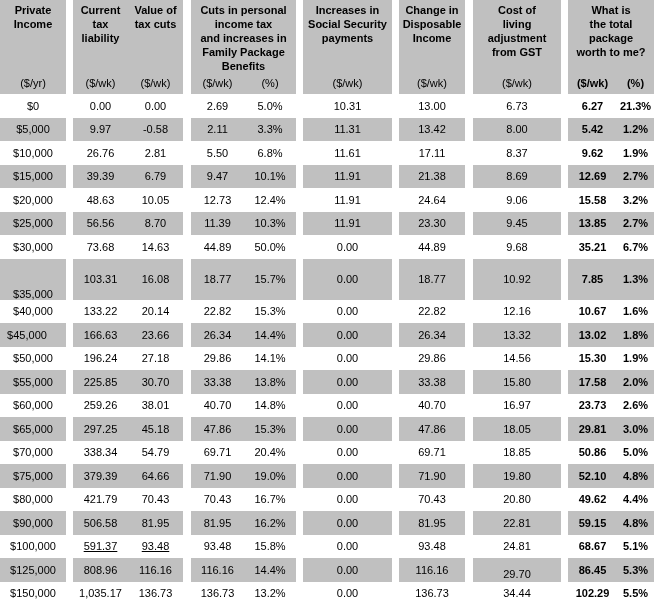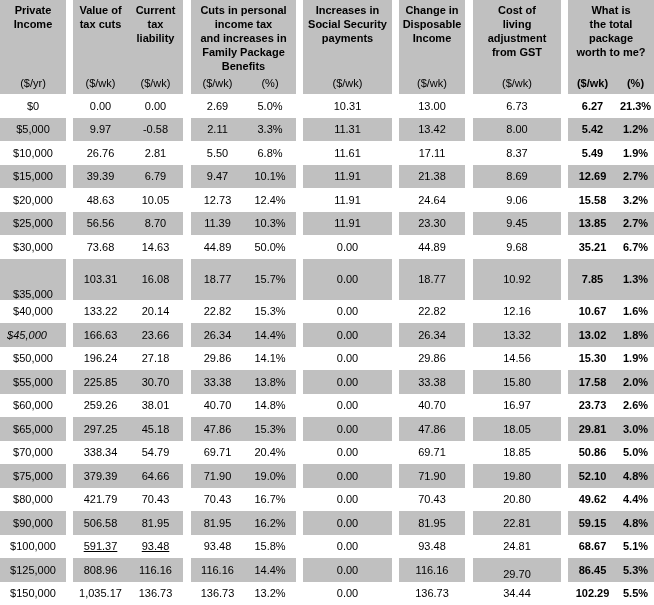--- a/index.html
+++ b/index.html
@@ -38,25 +38,25 @@
           <div class="hdr-title" style="width: 66px;">Private
 Income</div>
         </div>
         <div class="hdr-units">
           <div class="unit" style="width: 66px;">($/yr)</div>
         </div>
       </div>
       <div class="sep" style="width: 7px;"></div>
       <div class="hdr-block" style="width: 110px;">
         <div class="hdr-titles">
-          <div class="hdr-title" style="width: 55px;">Value of
-tax cuts</div>
           <div class="hdr-title" style="width: 55px;">Current
 tax
 liability</div>
+          <div class="hdr-title" style="width: 55px;">Value of
+tax cuts</div>
         </div>
         <div class="hdr-units">
           <div class="unit" style="width: 55px;">($/wk)</div>
           <div class="unit" style="width: 55px;">($/wk)</div>
         </div>
       </div>
       <div class="sep" style="width: 8px;"></div>
       <div class="hdr-block" style="width: 105px;">
         <div class="hdr-titles">
           <div class="hdr-title" style="width: 105px;">Cuts in personal
@@ -204,21 +204,21 @@
         <div class="sep" style="width: 7px;"></div>
         <div class="blk" style="width: 66px;">
           <div class="cell" style="width: 66px;">17.11</div>
         </div>
         <div class="sep" style="width: 8px;"></div>
         <div class="blk" style="width: 88px;">
           <div class="cell" style="width: 88px;">8.37</div>
         </div>
         <div class="sep" style="width: 7px;"></div>
         <div class="blk" style="width: 86px;">
-          <div class="cell bold" style="width: 49px;">5.49</div>
+          <div class="cell bold" style="width: 49px;">9.62</div>
           <div class="cell bold" style="width: 37px;">1.9%</div>
         </div>
       </div>
       <div class="trow gray">
         <div class="blk" style="width: 66px;">
           <div class="cell" style="width: 66px;">$15,000</div>
         </div>
         <div class="sep" style="width: 7px;"></div>
         <div class="blk" style="width: 110px;">
           <div class="cell" style="width: 55px;">39.39</div>
@@ -402,21 +402,21 @@
           <div class="cell" style="width: 88px;">12.16</div>
         </div>
         <div class="sep" style="width: 7px;"></div>
         <div class="blk" style="width: 86px;">
           <div class="cell bold" style="width: 49px;">10.67</div>
           <div class="cell bold" style="width: 37px;">1.6%</div>
         </div>
       </div>
       <div class="trow gray">
         <div class="blk" style="width: 66px;">
-          <div class="cell" style="width: 54px; font-style: italic;">$45,000</div>
+          <div class="cell" style="width: 54px;">$45,000</div>
         </div>
         <div class="sep" style="width: 7px;"></div>
         <div class="blk" style="width: 110px;">
           <div class="cell" style="width: 55px;">166.63</div>
           <div class="cell" style="width: 55px;">23.66</div>
         </div>
         <div class="sep" style="width: 8px;"></div>
         <div class="blk" style="width: 105px;">
           <div class="cell" style="width: 53px;">26.34</div>
           <div class="cell" style="width: 52px;">14.4%</div>

